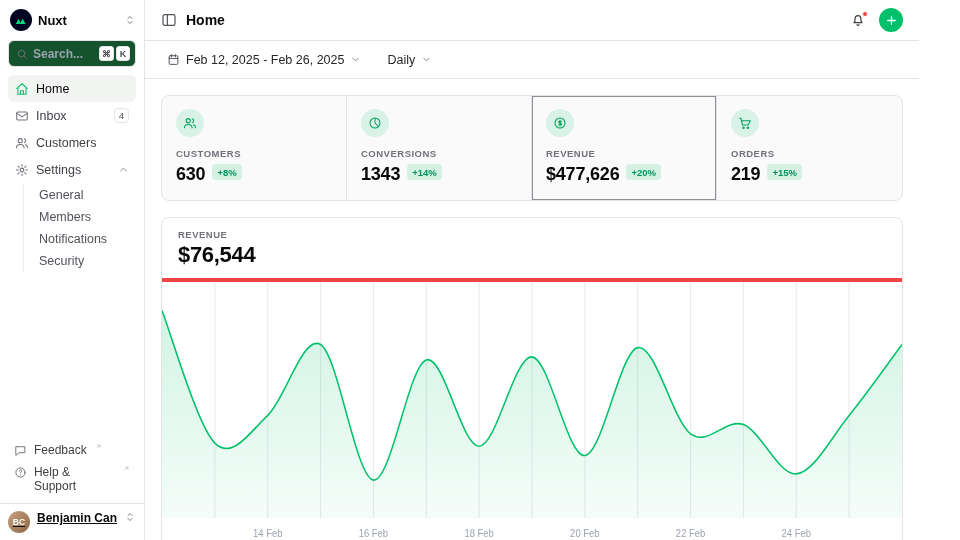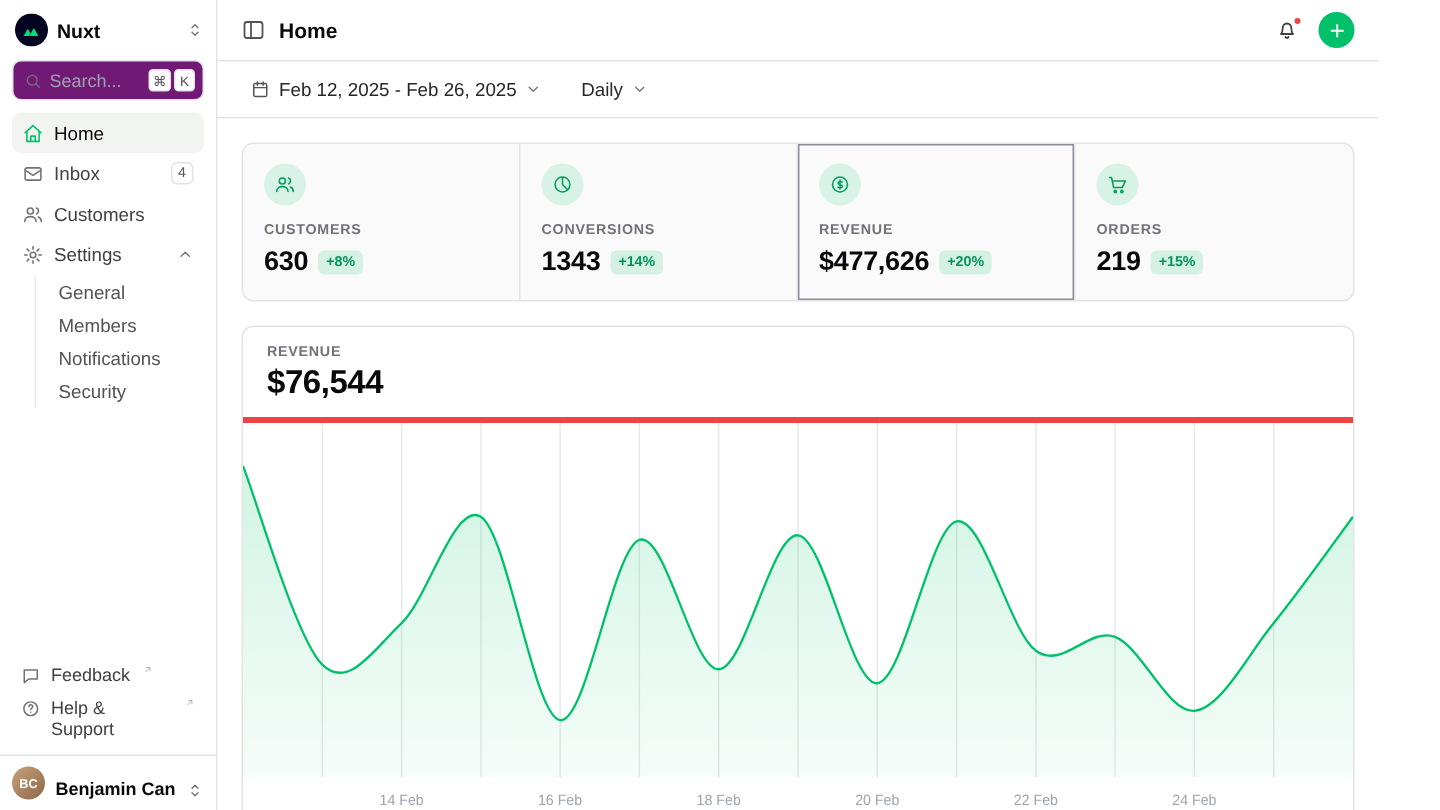--- a/index.html
+++ b/index.html
@@ -7,40 +7,40 @@
   body { font-family: "Liberation Sans", sans-serif; background: #fff; color: #09090b; }
   .app { display: flex; width: 919px; height: 540px; }
 
   
   .sidebar { width: 145px; border-right: 1px solid #e4e4e7; display: flex; flex-direction: column; background: #fff; flex-shrink: 0; }
   .ws { display: flex; align-items: center; gap: 6px; padding: 9px 8px 7px 10px; cursor: pointer; }
   .logo-svg { width: 22px; height: 22px; display: block; }
   .ws-name { font-size: 13px; font-weight: 700; }
   .ws .updown { margin-left: auto; color: #71717a; }
   .i { fill: none; stroke: currentColor; stroke-width: 1.8; stroke-linecap: round; stroke-linejoin: round; }
-  .search { margin: 2px 8px 8px 8px; height: 27px; border: 1px solid #e4e4e7; border-radius: 6px; display: flex; align-items: center; gap: 5px; padding: 0 5px 0 7px; background: #701a75; cursor: text; }
+  .search { margin: 2px 8px 8px 8px; height: 27px; border: 1px solid #e4e4e7; border-radius: 6px; display: flex; align-items: center; gap: 5px; padding: 0 5px 0 7px; background: #14532d; cursor: text; font-weight: bold; }
   .search .ph { font-size: 12px; color: #9ca3af; }
   .search svg { width: 12px; height: 12px; color: #71717a; flex-shrink: 0; }
   .kbds { margin-left: auto; display: flex; gap: 2px; }
   .kbds kbd { font-family: "Liberation Sans", sans-serif; font-size: 9px; color: #52525b; border: 1px solid #e4e4e7; border-radius: 3px; min-width: 14px; height: 15px; display: inline-flex; align-items: center; justify-content: center; padding: 0 2px; background: #fff; }
   nav { padding: 0 8px; }
   .nav-item { display: flex; align-items: center; gap: 7px; height: 27px; padding: 0 7px; border-radius: 6px; font-size: 12.5px; font-weight: 500; color: #3f3f46; cursor: pointer; }
   .nav-item svg { width: 14px; height: 14px; color: #71717a; flex-shrink: 0; }
   .nav-item.active { background: #f2f4f2; color: #0a0a0a; }
   .nav-item.active svg.main-ic { color: #00c16a; }
   .nav-item .right { margin-left: auto; }
   .mini-badge { font-size: 9.5px; color: #52525b; border: 1px solid #e4e4e7; border-radius: 4px; padding: 1px 4px; line-height: 1.2; background: #fff; }
   .chev-up { width: 11px !important; height: 11px !important; }
   .sub { margin: 1px 0 0 15px; border-left: 1px solid #ececef; padding-left: 9px; }
   .sub-item { height: 22px; display: flex; align-items: center; font-size: 12.5px; color: #52525b; padding: 0 6px; border-radius: 5px; cursor: pointer; }
   .sb-footer { margin-top: auto; padding: 6px 8px; }
   .foot-item { display: flex; align-items: flex-start; gap: 7px; padding: 4px 6px; border-radius: 6px; font-size: 12px; color: #404040; cursor: pointer; }
   .foot-item svg { width: 13px; height: 13px; color: #71717a; margin-top: 1px; }
   .foot-item .ext { width: 7px; height: 7px; color: #9ca3af; margin: 0 0 0 1px; }
-  .user-row { border-top: 1px solid #e4e4e7; display: flex; align-items: flex-end; gap: 7px; padding: 7px 8px; cursor: pointer; }
+  .user-row { border-top: 1px solid #e4e4e7; display: flex; align-items: flex-start; gap: 7px; padding: 7px 8px; cursor: pointer; text-decoration: underline; }
   .avatar { width: 22px; height: 22px; border-radius: 50%; background: linear-gradient(135deg,#c8a27c,#8d6748); color: #fff; font-size: 8.5px; font-weight: 700; display: flex; align-items: center; justify-content: center; flex-shrink: 0; }
   .user-name { font-size: 12px; font-weight: 600; white-space: nowrap; overflow: hidden; }
   .user-row .updown { margin-left: auto; color: #71717a; flex-shrink: 0; }
   .updown { width: 12px; height: 12px; }
 
   
   main { flex: 1; display: flex; flex-direction: column; min-width: 0; }
   .topbar { height: 41px; border-bottom: 1px solid #e4e4e7; display: flex; align-items: center; padding: 0 16px; gap: 9px; flex-shrink: 0; }
   .panel-btn { color: #52525b; background: none; border: none; cursor: pointer; display: flex; }
   .panel-btn svg { width: 16px; height: 16px; }
@@ -59,21 +59,21 @@
 
   .content { padding: 16px; flex: 1; min-height: 0; }
 
   .stats { display: grid; grid-template-columns: repeat(4, 1fr); border: 1px solid #e4e4e7; border-radius: 8px; background: #fafafa; overflow: hidden; }
   .stat { padding: 13px 14px 15px; border-right: 1px solid #e4e4e7; cursor: pointer; }
   .stat:last-child { border-right: none; }
   .stat.selected { box-shadow: inset 0 0 0 1px #8b8f98; }
   .stat-icon { width: 28px; height: 28px; border-radius: 50%; background: rgba(0,193,106,0.13); color: #00a05a; display: flex; align-items: center; justify-content: center; }
   .stat-icon svg { width: 14px; height: 14px; }
   .stat-label { margin-top: 11px; font-size: 9.5px; font-weight: 600; letter-spacing: 0.5px; color: #71717a; }
-  .stat-value-row { margin-top: 5px; display: flex; align-items: center; gap: 7px; }
+  .stat-value-row { margin-top: 5px; display: flex; align-items: flex-start; gap: 7px; }
   .stat-value { font-size: 18px; font-weight: 700; letter-spacing: -0.2px; }
   .delta-badge { font-size: 9.5px; font-weight: 700; color: #00945c; background: rgba(0,193,106,0.15); border-radius: 4px; padding: 2.5px 5px; }
 
   .chart-card { margin-top: 16px; border: 1px solid #e4e4e7; border-radius: 8px; background: #fff; height: 340px; overflow: hidden; }
   .chart-head { padding: 11px 16px 10px; }
   .chart-label { font-size: 9.5px; font-weight: 600; letter-spacing: 0.5px; color: #71717a; }
   .chart-value { margin-top: 2px; font-size: 22px; font-weight: 700; letter-spacing: -0.3px; }
   .chart-body { border-top: 4px solid #ef4444; }
   #revenue-svg { display: block; width: 100%; height: 262px; }
 </style>

